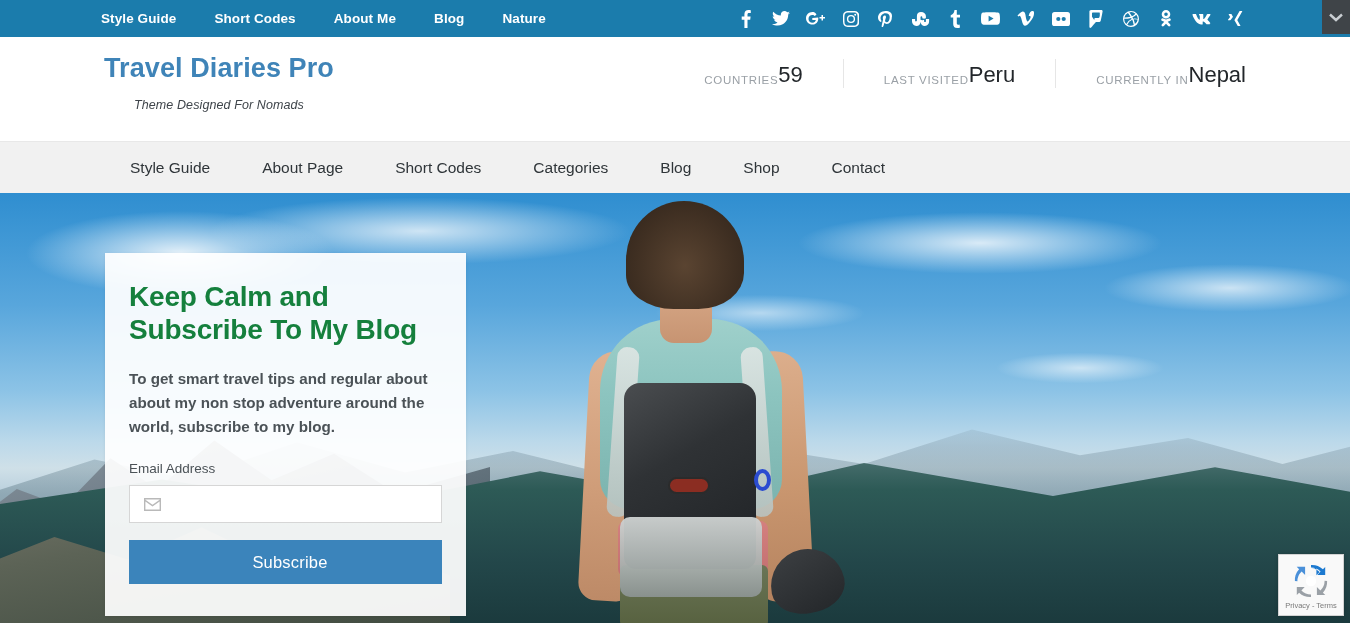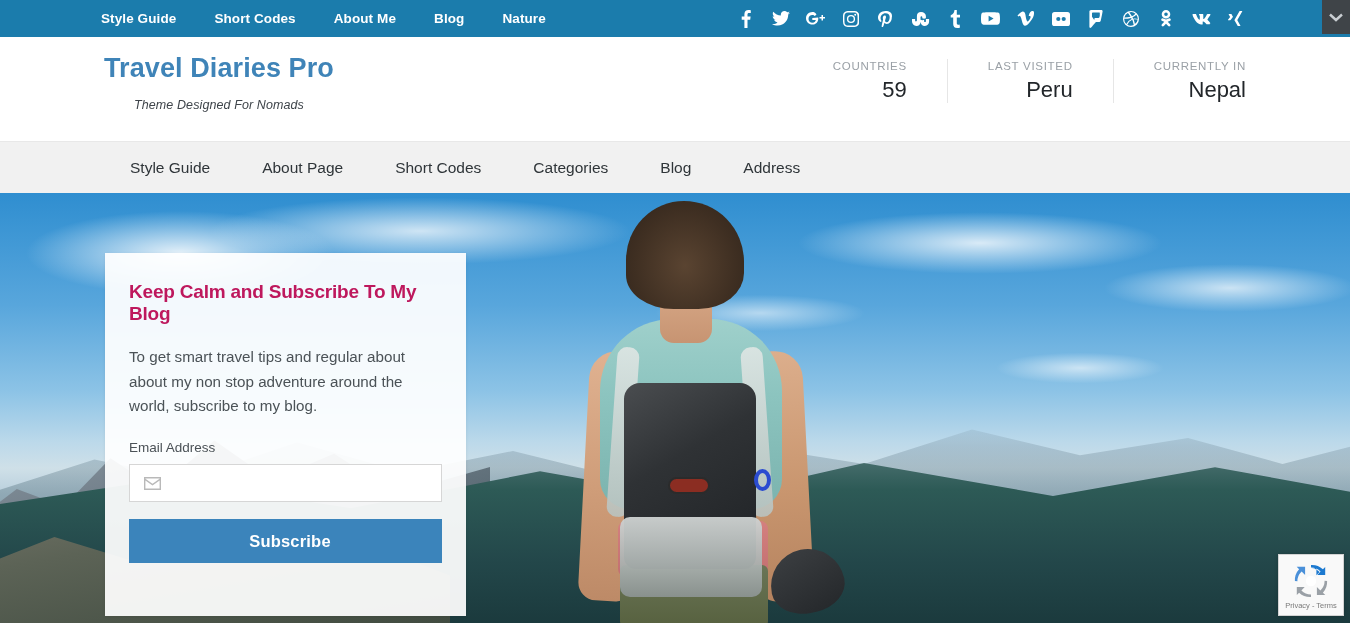--- a/index.html
+++ b/index.html
@@ -87,21 +87,21 @@
     position: absolute;
     right: 104px;
     top: 22px;
     display: flex;
     align-items: stretch;
   }
   .stat {
     padding: 0 40px;
     text-align: right;
     display: flex;
-    flex-direction: column;
+    flex-direction: row;
     align-items: flex-end;
     justify-content: center;
   }
   .stat + .stat { border-left: 1px solid #e6e6e6; }
   .stat:last-child { padding-right: 0; }
   .stat-label {
     font-size: 11.5px;
     color: #9aa0a6;
     letter-spacing: .7px;
     text-transform: uppercase;
@@ -304,31 +304,32 @@
   .card {
     position: absolute;
     left: 105px; top: 60px;
     width: 361px;
     min-height: 363px;
     background: rgba(255,255,255,.93);
     padding: 28px 24px 30px 24px;
     box-shadow: 0 1px 3px rgba(0,0,0,.08);
   }
   .card-title {
-    font-size: 19px;
+    font-size: 28px;
     font-weight: 700;
-    color: #be185d;
+    color: #15803d;
     line-height: 1.17;
     letter-spacing: -.2px;
   }
   .card-body {
     margin-top: 20px;
     font-size: 15.2px;
     color: #4b5257;
     line-height: 1.6;
+    font-weight: bold;
   }
   .field-label {
     margin-top: 22px;
     font-size: 13.5px;
     color: #4b5257;
   }
   .email-wrap {
     margin-top: 9px;
     height: 38px;
     background: #ffffff;
@@ -349,21 +350,21 @@
     background: transparent;
   }
   .subscribe-btn {
     margin-top: 17px;
     width: 100%;
     height: 44px;
     background: #3b84bb;
     border: 0;
     color: #ffffff;
     font-size: 16.5px;
-    font-weight: 700;
+    font-weight: 400;
     font-family: "Liberation Sans", sans-serif;
     cursor: pointer;
     letter-spacing: .2px;
     padding-left: 9px;
   }
 
   
   .recaptcha {
     position: absolute;
     right: 6px; bottom: 7px;
@@ -507,21 +508,22 @@
     </div>
   </div>
 </div>
 
 <nav class="menubar">
   <a href="#">Style Guide</a>
   <a href="#">About Page</a>
   <a href="#">Short Codes</a>
   <a href="#">Categories</a>
   <a href="#">Blog</a>
-  <a href="#">Address</a>
+  <a href="#">Shop</a>
+  <a href="#">Contact</a>
 </nav>
 
 <div class="hero">
   <div class="sky"></div>
   <div class="ridge-far"></div>
   <div class="mtn-left"></div>
   <div class="mtn-right"></div>
   <div class="valley"></div>
   <div class="ridge-near"></div>
 

